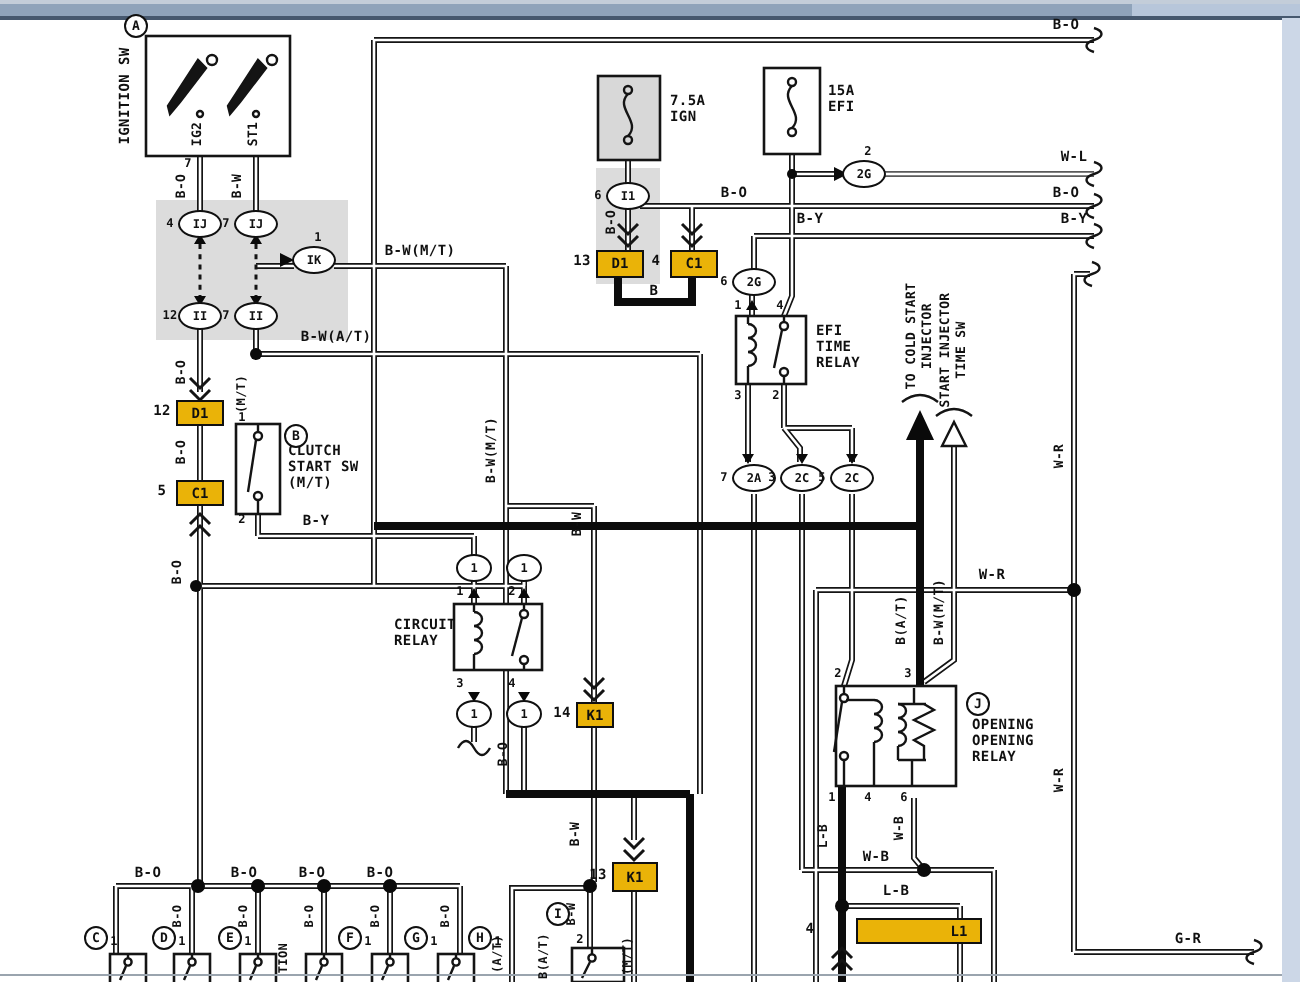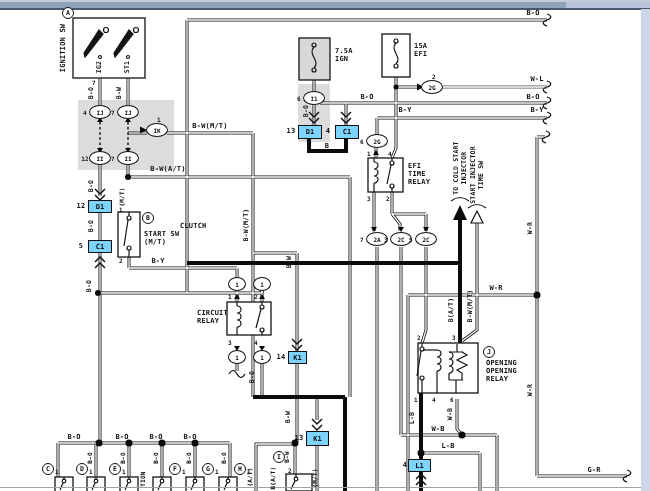--- a/index.html
+++ b/index.html
@@ -17,21 +17,21 @@
   .dot{fill:#0a0a0a;}
   .tri{fill:#0a0a0a;}
   .openhead{fill:#ffffff;stroke:#141414;stroke-width:1.2;}
   .lbl{position:absolute;font-weight:bold;font-size:7px;line-height:7px;color:#101010;
        white-space:pre;transform:translate(-50%,-50%);letter-spacing:.2px;}
   .lbl.rot{transform:translate(-50%,-50%) rotate(-90deg);}
   .lbl.left{transform:translate(0,-50%);}
   .circ{position:absolute;width:10px;height:10px;border:1.2px solid #101010;border-radius:50%;
         background:#fff;color:#101010;font-weight:bold;font-size:6.5px;
         display:flex;align-items:center;justify-content:center;transform:translate(-50%,-50%);}
-  .cbox{position:absolute;border:1.4px solid #101010;background:#7dd3fc;color:#101010;
+  .cbox{position:absolute;border:1.4px solid #101010;background:#eab308;color:#101010;
         font-weight:bold;font-size:7px;display:flex;align-items:center;justify-content:center;}
   .oval{position:absolute;border:1.2px solid #101010;border-radius:50%;background:#fff;color:#101010;
         font-weight:bold;font-size:6px;display:flex;align-items:center;justify-content:center;
         transform:translate(-50%,-50%);letter-spacing:0;}
   .bar{position:absolute;left:0;width:650px;}
 </style>
 </head>
 <body>
 
 <div id="stage">
@@ -286,21 +286,21 @@
       <span class="lbl" style="left: 94px; top: 82px; font-size: 6px;">7</span>
       <span class="lbl rot" style="left: 91px; top: 93px; font-size: 6.5px;">B-O</span>
       <span class="lbl rot" style="left: 119px; top: 93px; font-size: 6.5px;">B-W</span>
       <span class="lbl" style="left: 210px; top: 126px;">B-W(M/T)</span>
       <span class="lbl" style="left: 168px; top: 169px;">B-W(A/T)</span>
       <span class="lbl rot" style="left: 91px; top: 186px; font-size: 6.5px;">B-O</span>
       <span class="lbl rot" style="left: 91px; top: 226px; font-size: 6.5px;">B-O</span>
       <span class="lbl rot" style="left: 121px; top: 197px; font-size: 6px;">(M/T)</span>
       <span class="lbl" style="left: 121px; top: 209px; font-size: 6px;">1</span>
       <span class="lbl" style="left: 121px; top: 260px; font-size: 6px;">2</span>
-      <span class="lbl left" style="left: 144px; top: 226px; margin-left: 36px;">CLUTCH</span>
+      <span class="lbl left" style="left: 144px; top: 226px;">CLUTCH</span>
       <span class="lbl left" style="left: 144px; top: 234px;">START SW</span>
       <span class="lbl left" style="left: 144px; top: 242px;">(M/T)</span>
       <span class="lbl" style="left: 158px; top: 261px;">B-Y</span>
       <span class="lbl rot" style="left: 89px; top: 286px; font-size: 6.5px;">B-O</span>
       <span class="lbl left" style="left: 197px; top: 313px;">CIRCUIT</span>
       <span class="lbl left" style="left: 197px; top: 321px;">RELAY</span>
       <span class="lbl" style="left: 230px; top: 296px; font-size: 6px;">1</span>
       <span class="lbl" style="left: 256px; top: 296px; font-size: 6px;">2</span>
       <span class="lbl" style="left: 230px; top: 342px; font-size: 6px;">3</span>
       <span class="lbl" style="left: 256px; top: 342px; font-size: 6px;">4</span>
@@ -385,21 +385,21 @@
       <div class="cbox" style="left: 88px; top: 240px; width: 22px; height: 11px;">C1</div>
       <span class="lbl" style="left: 81px; top: 245.5px; font-size: 7px;">5</span>
       <div class="cbox" style="left: 298px; top: 125px; width: 22px; height: 12px;">D1</div>
       <span class="lbl" style="left: 291px; top: 131px; font-size: 7px;">13</span>
       <div class="cbox" style="left: 335px; top: 125px; width: 22px; height: 12px;">C1</div>
       <span class="lbl" style="left: 328px; top: 131px; font-size: 7px;">4</span>
       <div class="cbox" style="left: 288px; top: 351px; width: 17px; height: 11px;">K1</div>
       <span class="lbl" style="left: 281px; top: 356.5px; font-size: 7px;">14</span>
       <div class="cbox" style="left: 306px; top: 431px; width: 21px; height: 13px;">K1</div>
       <span class="lbl" style="left: 299px; top: 437.5px; font-size: 7px;">13</span>
-      <div class="cbox" style="left: 408px; top: 459px; width: 21px; height: 11px;">L1</div>
+      <div class="cbox" style="left: 428px; top: 459px; width: 21px; height: 11px; padding-left: 40px;">L1</div>
       <span class="lbl" style="left: 405px; top: 464.5px; font-size: 7px;">4</span>
       <div class="oval" style="width: 20px; height: 12px; left: 100px; top: 112px;">IJ</div>
       <span class="lbl" style="left: 85px; top: 112px; font-size: 6px;">4</span>
       <div class="oval" style="width: 20px; height: 12px; left: 128px; top: 112px;">IJ</div>
       <span class="lbl" style="left: 113px; top: 112px; font-size: 6px;">7</span>
       <div class="oval" style="width: 20px; height: 12px; left: 100px; top: 158px;">II</div>
       <span class="lbl" style="left: 85px; top: 158px; font-size: 6px;">12</span>
       <div class="oval" style="width: 20px; height: 12px; left: 128px; top: 158px;">II</div>
       <span class="lbl" style="left: 113px; top: 158px; font-size: 6px;">7</span>
       <div class="oval" style="width: 20px; height: 12px; left: 157px; top: 130px;">IK</div>

